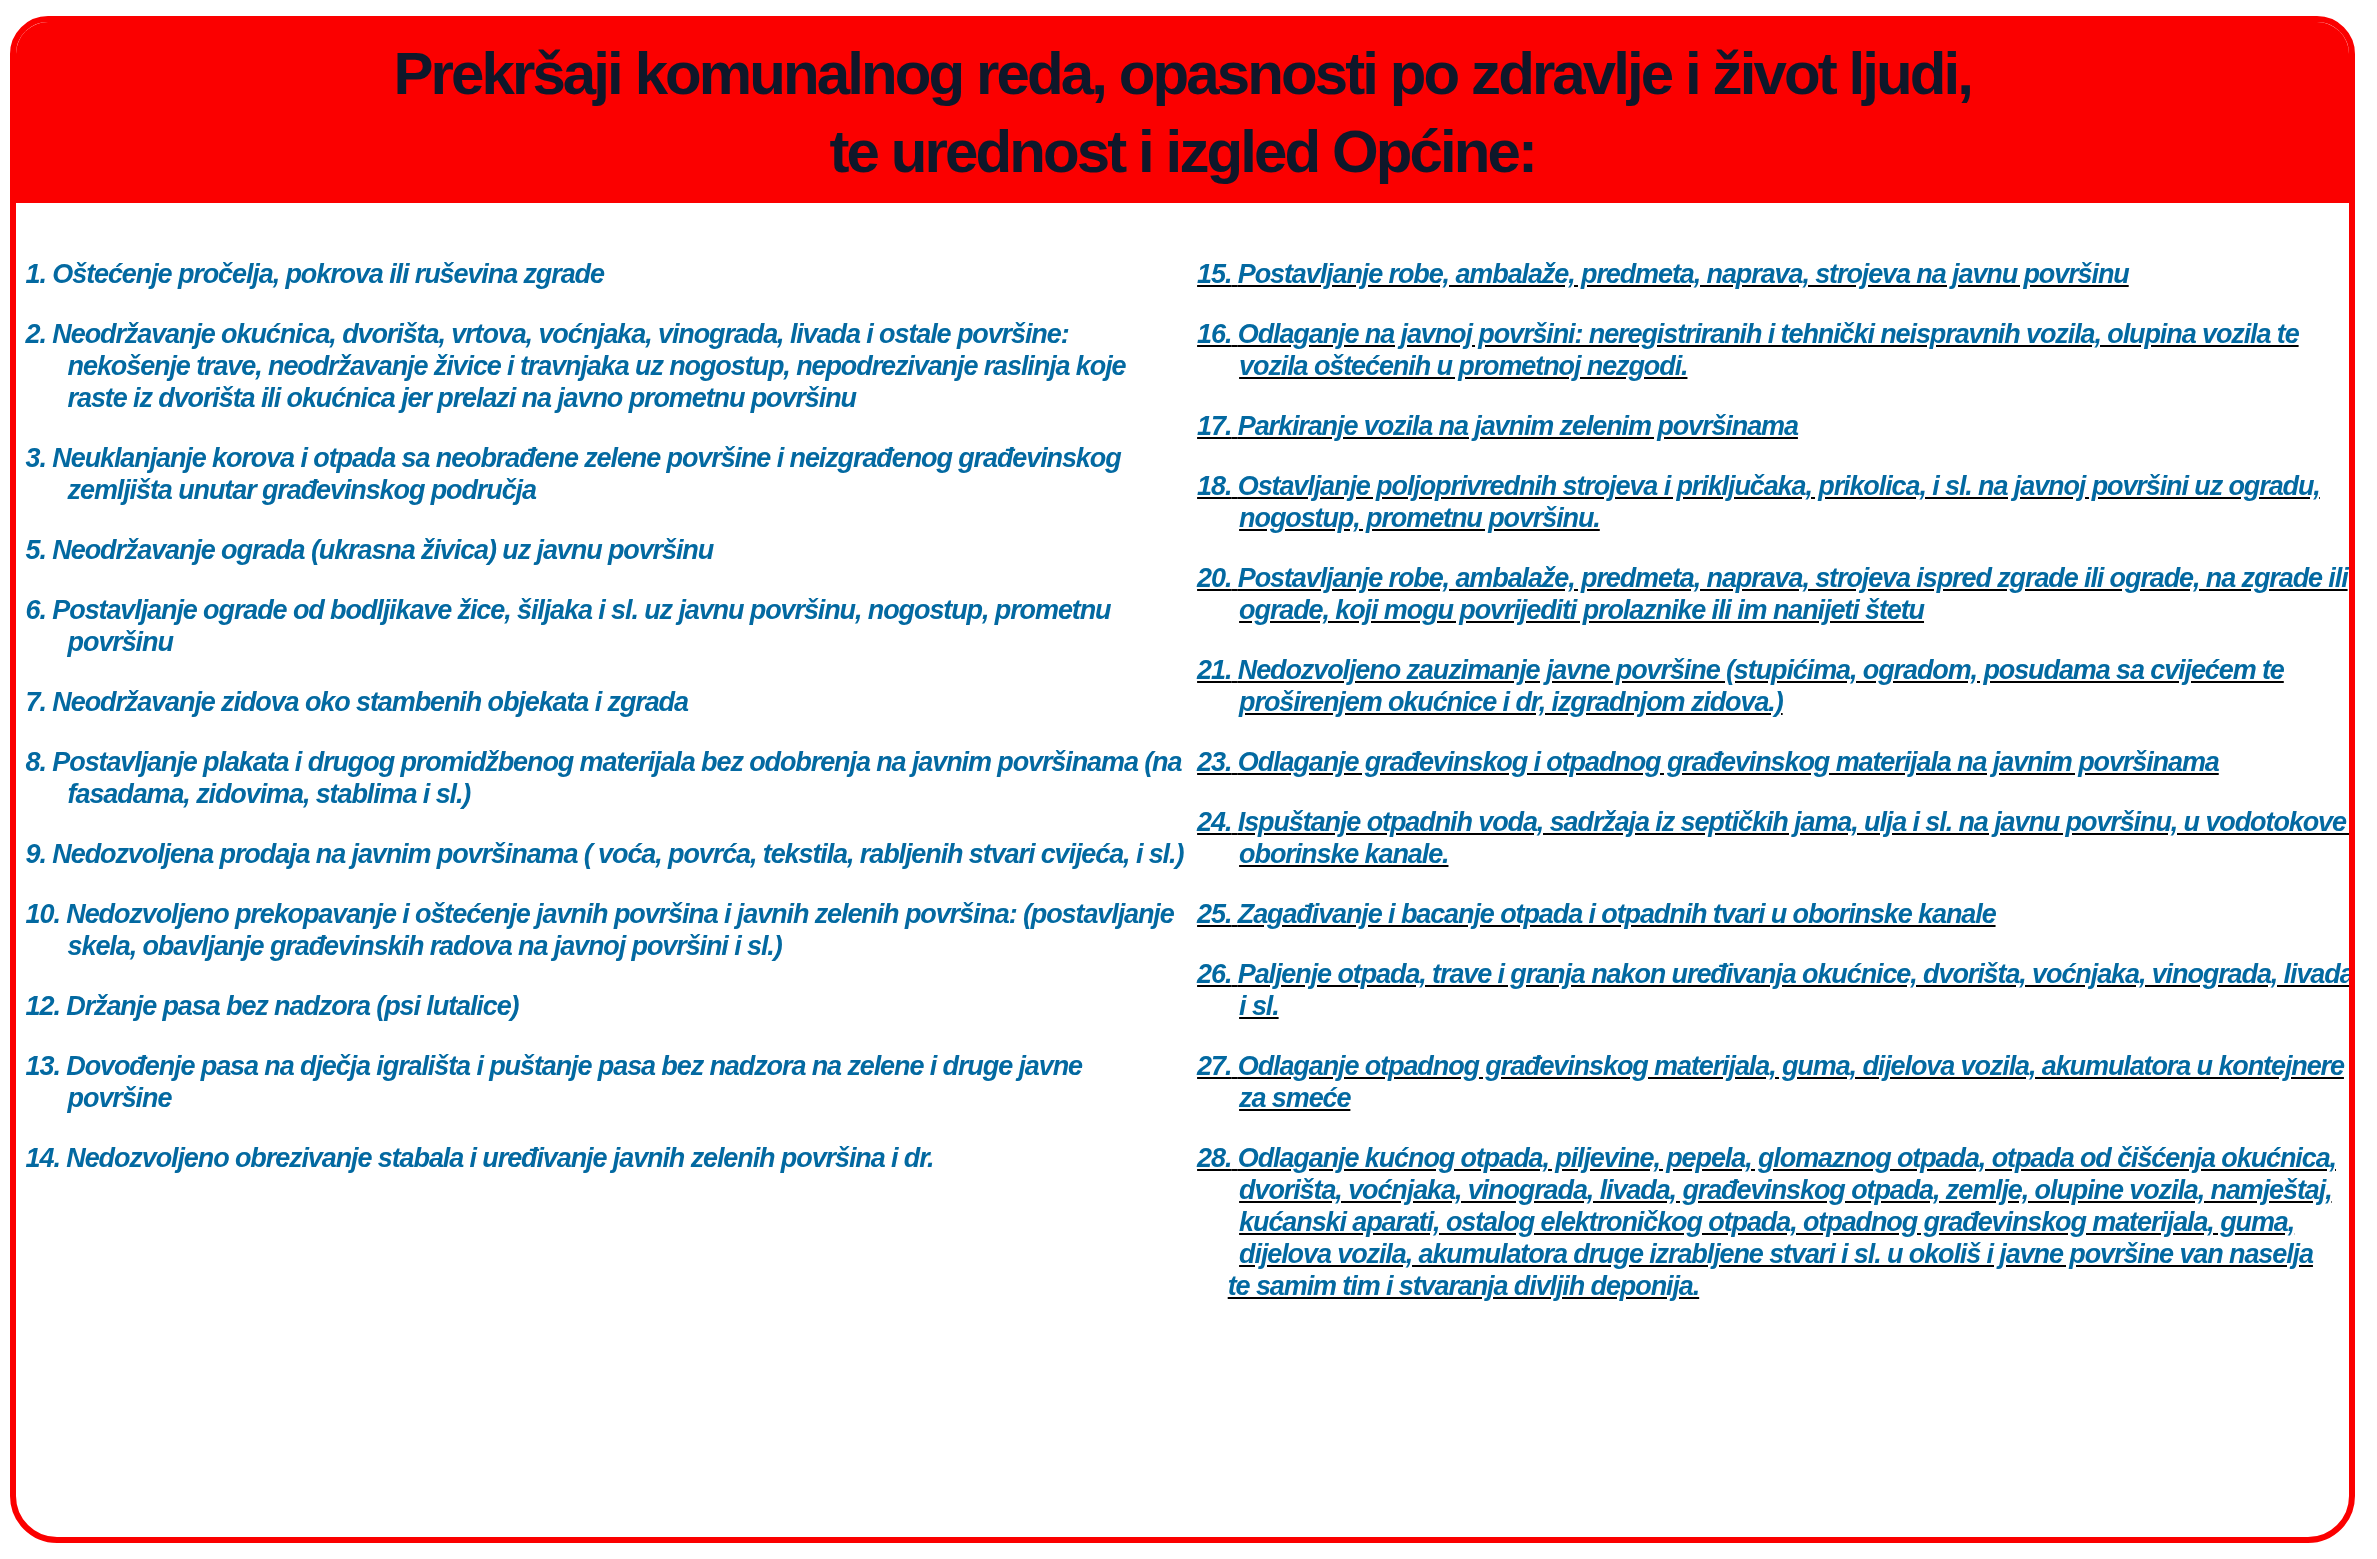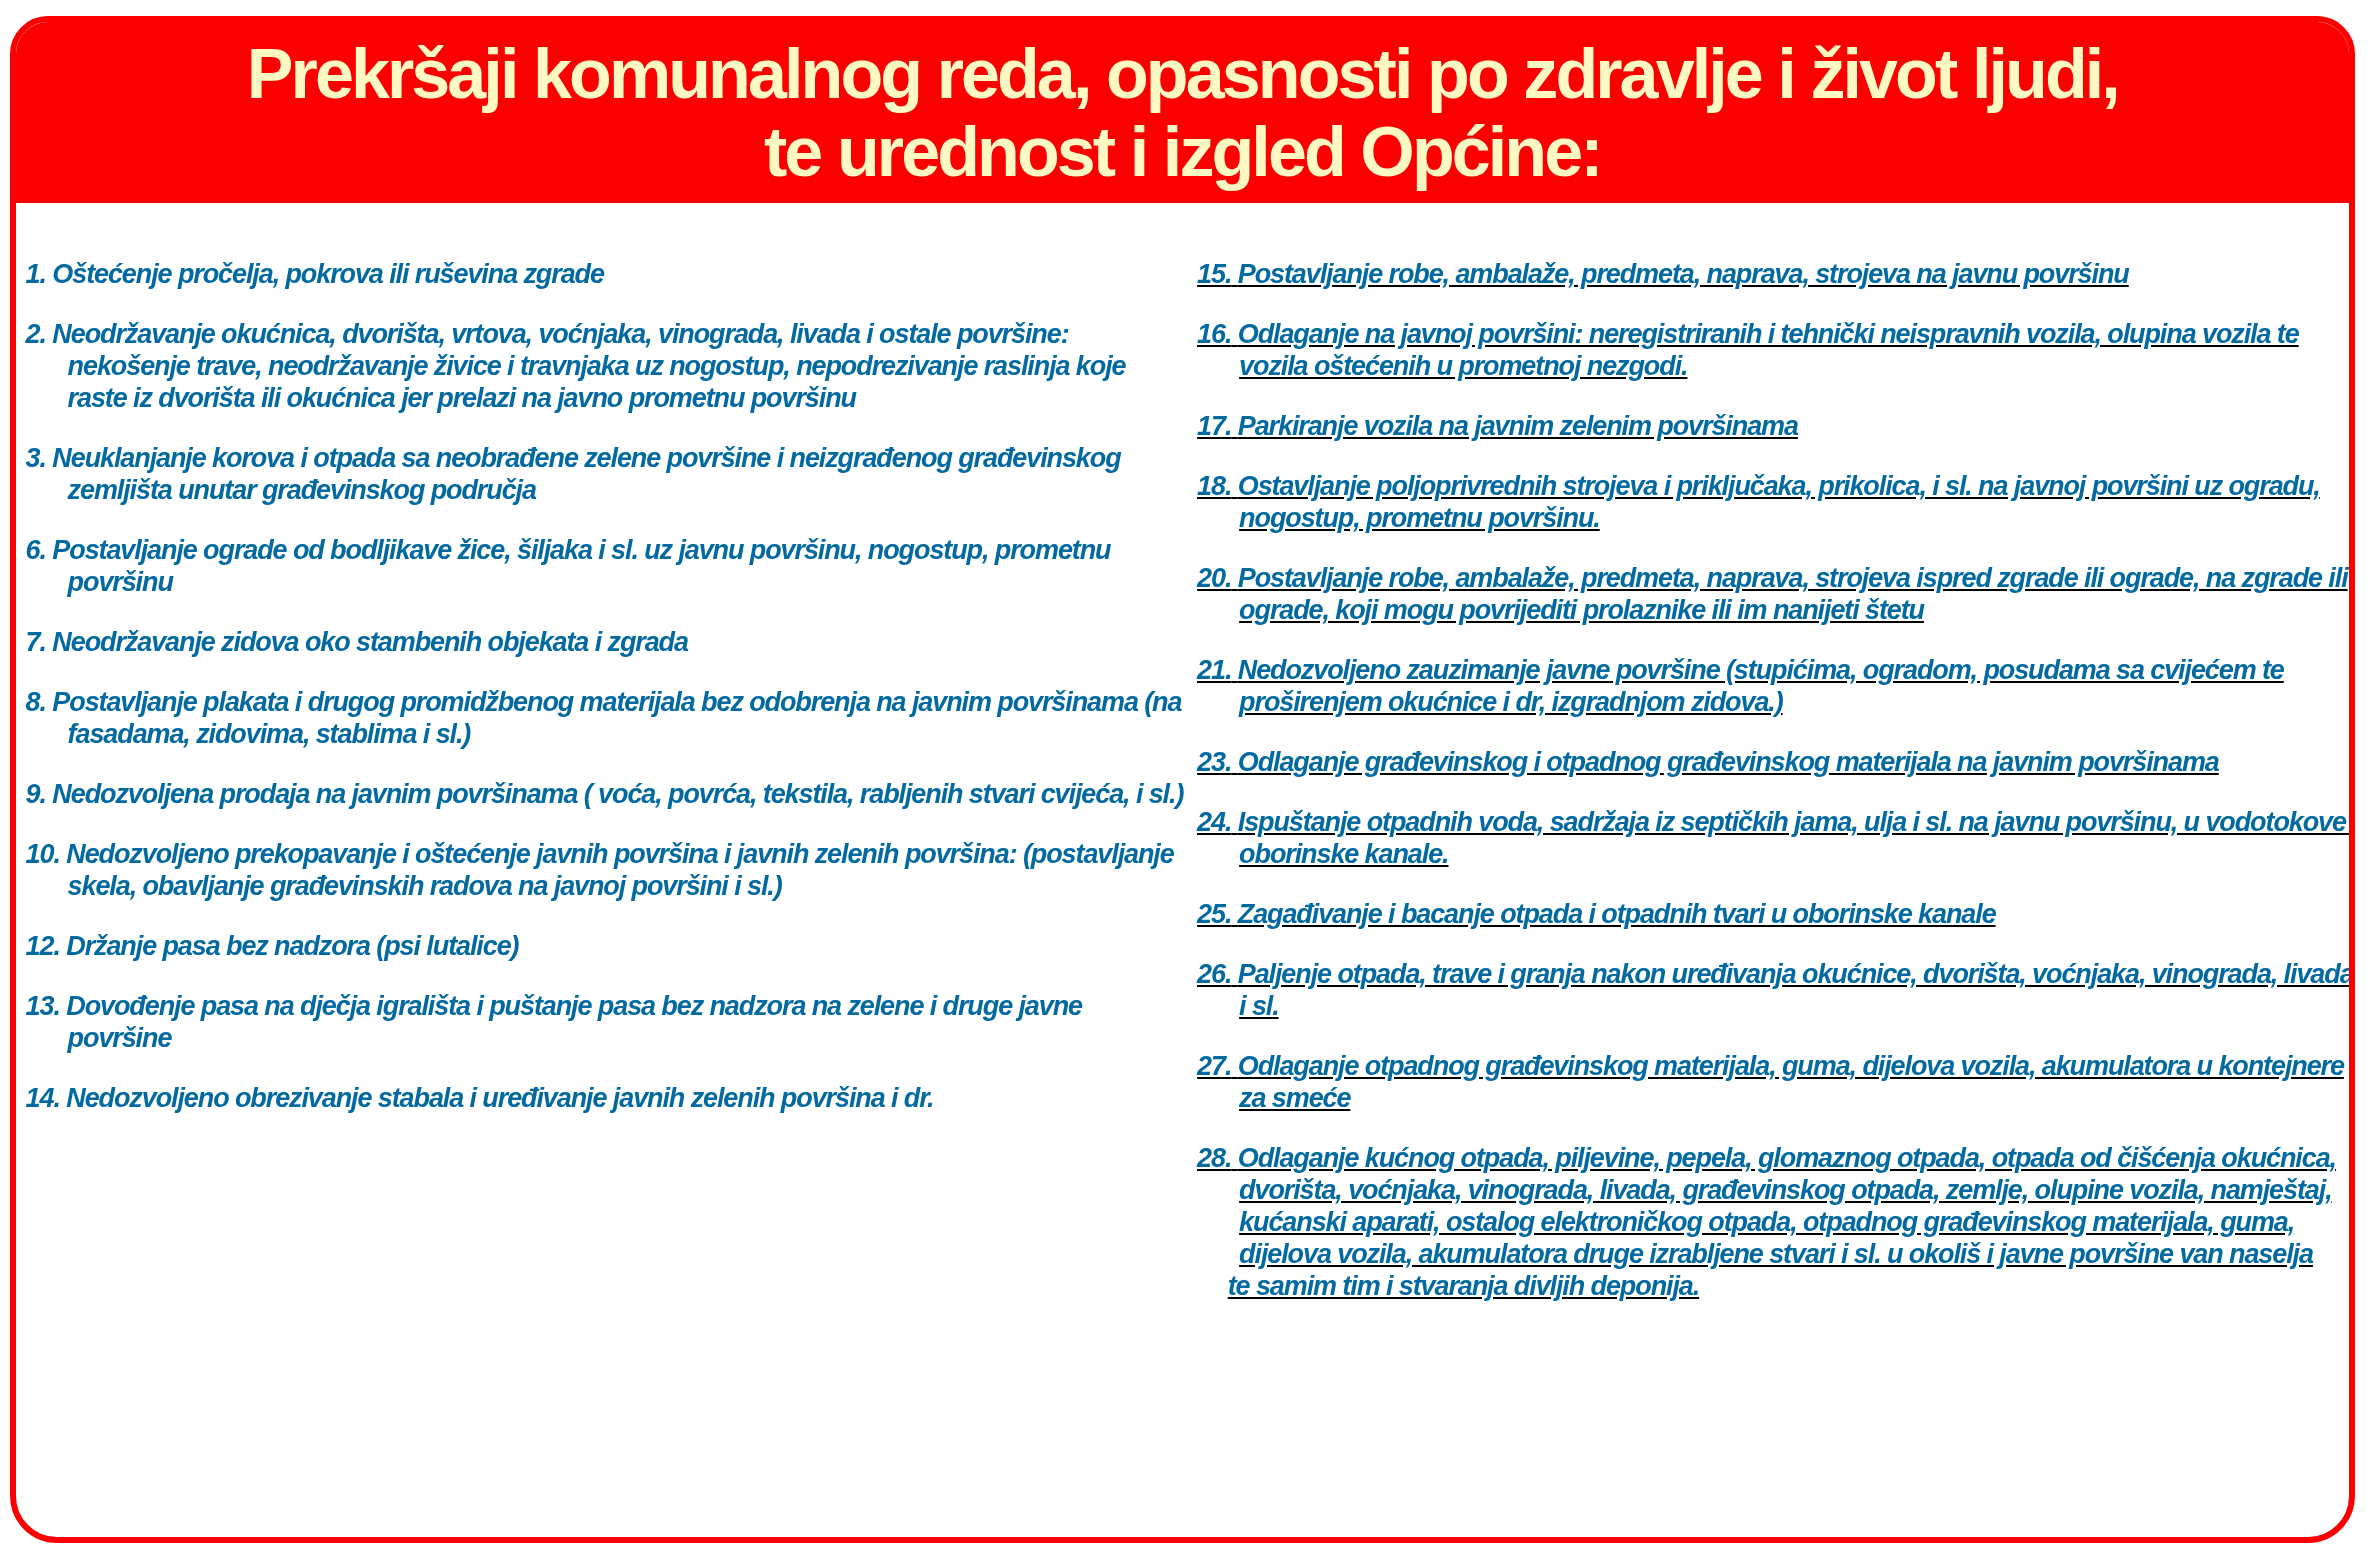--- a/index.html
+++ b/index.html
@@ -27,24 +27,24 @@
     height: 181px;
     background: var(--red, #fb0000);
     display: flex;
     flex-direction: column;
     justify-content: center;
     align-items: center;
   }
   .title-line {
     display: block;
     text-align: center;
-    color: #fef9c3;
+    color: #0f172a;
     font-weight: 700;
     font-style: normal;
-    font-size: 70px;
+    font-size: 60px;
     line-height: 78px;
     letter-spacing: -2.9px;
     white-space: nowrap;
   }
   .cols {
     display: flex;
     padding: 55px 3.3px 0 9.8px;
   }
   .col {
     width: 1165px;
@@ -77,20 +77,21 @@
     <h1 class="title" style="margin:0; font-weight:700;">
       <span class="title-line">Prekršaji komunalnog reda, opasnosti po zdravlje i život ljudi,</span>
       <span class="title-line">te urednost i izgled Općine:</span>
     </h1>
   </div>
   <div class="cols">
     <div class="col" id="col-left">
         <div class="item"><span>1.</span> <span>Oštećenje pročelja, pokrova ili ruševina zgrade</span></div>
         <div class="item"><span>2.</span> <span>Neodržavanje okućnica, dvorišta, vrtova, voćnjaka, vinograda, livada i ostale površine: nekošenje trave, neodržavanje živice i travnjaka uz nogostup,  nepodrezivanje raslinja koje raste iz dvorišta ili okućnica jer prelazi na javno prometnu površinu</span></div>
         <div class="item"><span>3.</span> <span>Neuklanjanje korova i otpada sa neobrađene zelene površine i neizgrađenog građevinskog zemljišta unutar građevinskog područja</span></div>
+        <div class="item"><span>5.</span> <span>Neodržavanje ograda (ukrasna živica)  uz javnu površinu</span></div>
         <div class="item"><span>6.</span> <span>Postavljanje ograde od bodljikave žice, šiljaka i sl. uz javnu površinu, nogostup, prometnu površinu</span></div>
         <div class="item"><span>7.</span> <span>Neodržavanje zidova oko stambenih objekata i zgrada</span></div>
         <div class="item"><span>8.</span> <span>Postavljanje plakata i drugog promidžbenog materijala bez odobrenja na javnim površinama (na fasadama, zidovima, stablima i sl.)</span></div>
         <div class="item"><span>9.</span> <span>Nedozvoljena prodaja na javnim površinama ( voća, povrća, tekstila, rabljenih stvari cvijeća, i sl.)</span></div>
         <div class="item"><span>10.</span> <span>Nedozvoljeno prekopavanje i oštećenje javnih površina i javnih zelenih površina: (postavljanje skela, obavljanje građevinskih radova na javnoj površini i sl.)</span></div>
         <div class="item"><span>12.</span> <span>Držanje pasa bez nadzora (psi lutalice)</span></div>
         <div class="item"><span>13.</span> <span>Dovođenje pasa na dječja igrališta i puštanje pasa bez nadzora na zelene i druge javne površine</span></div>
         <div class="item"><span>14.</span> <span>Nedozvoljeno obrezivanje stabala i uređivanje javnih zelenih površina i dr.</span></div>
       </div>
     <div class="col" id="col-right">

